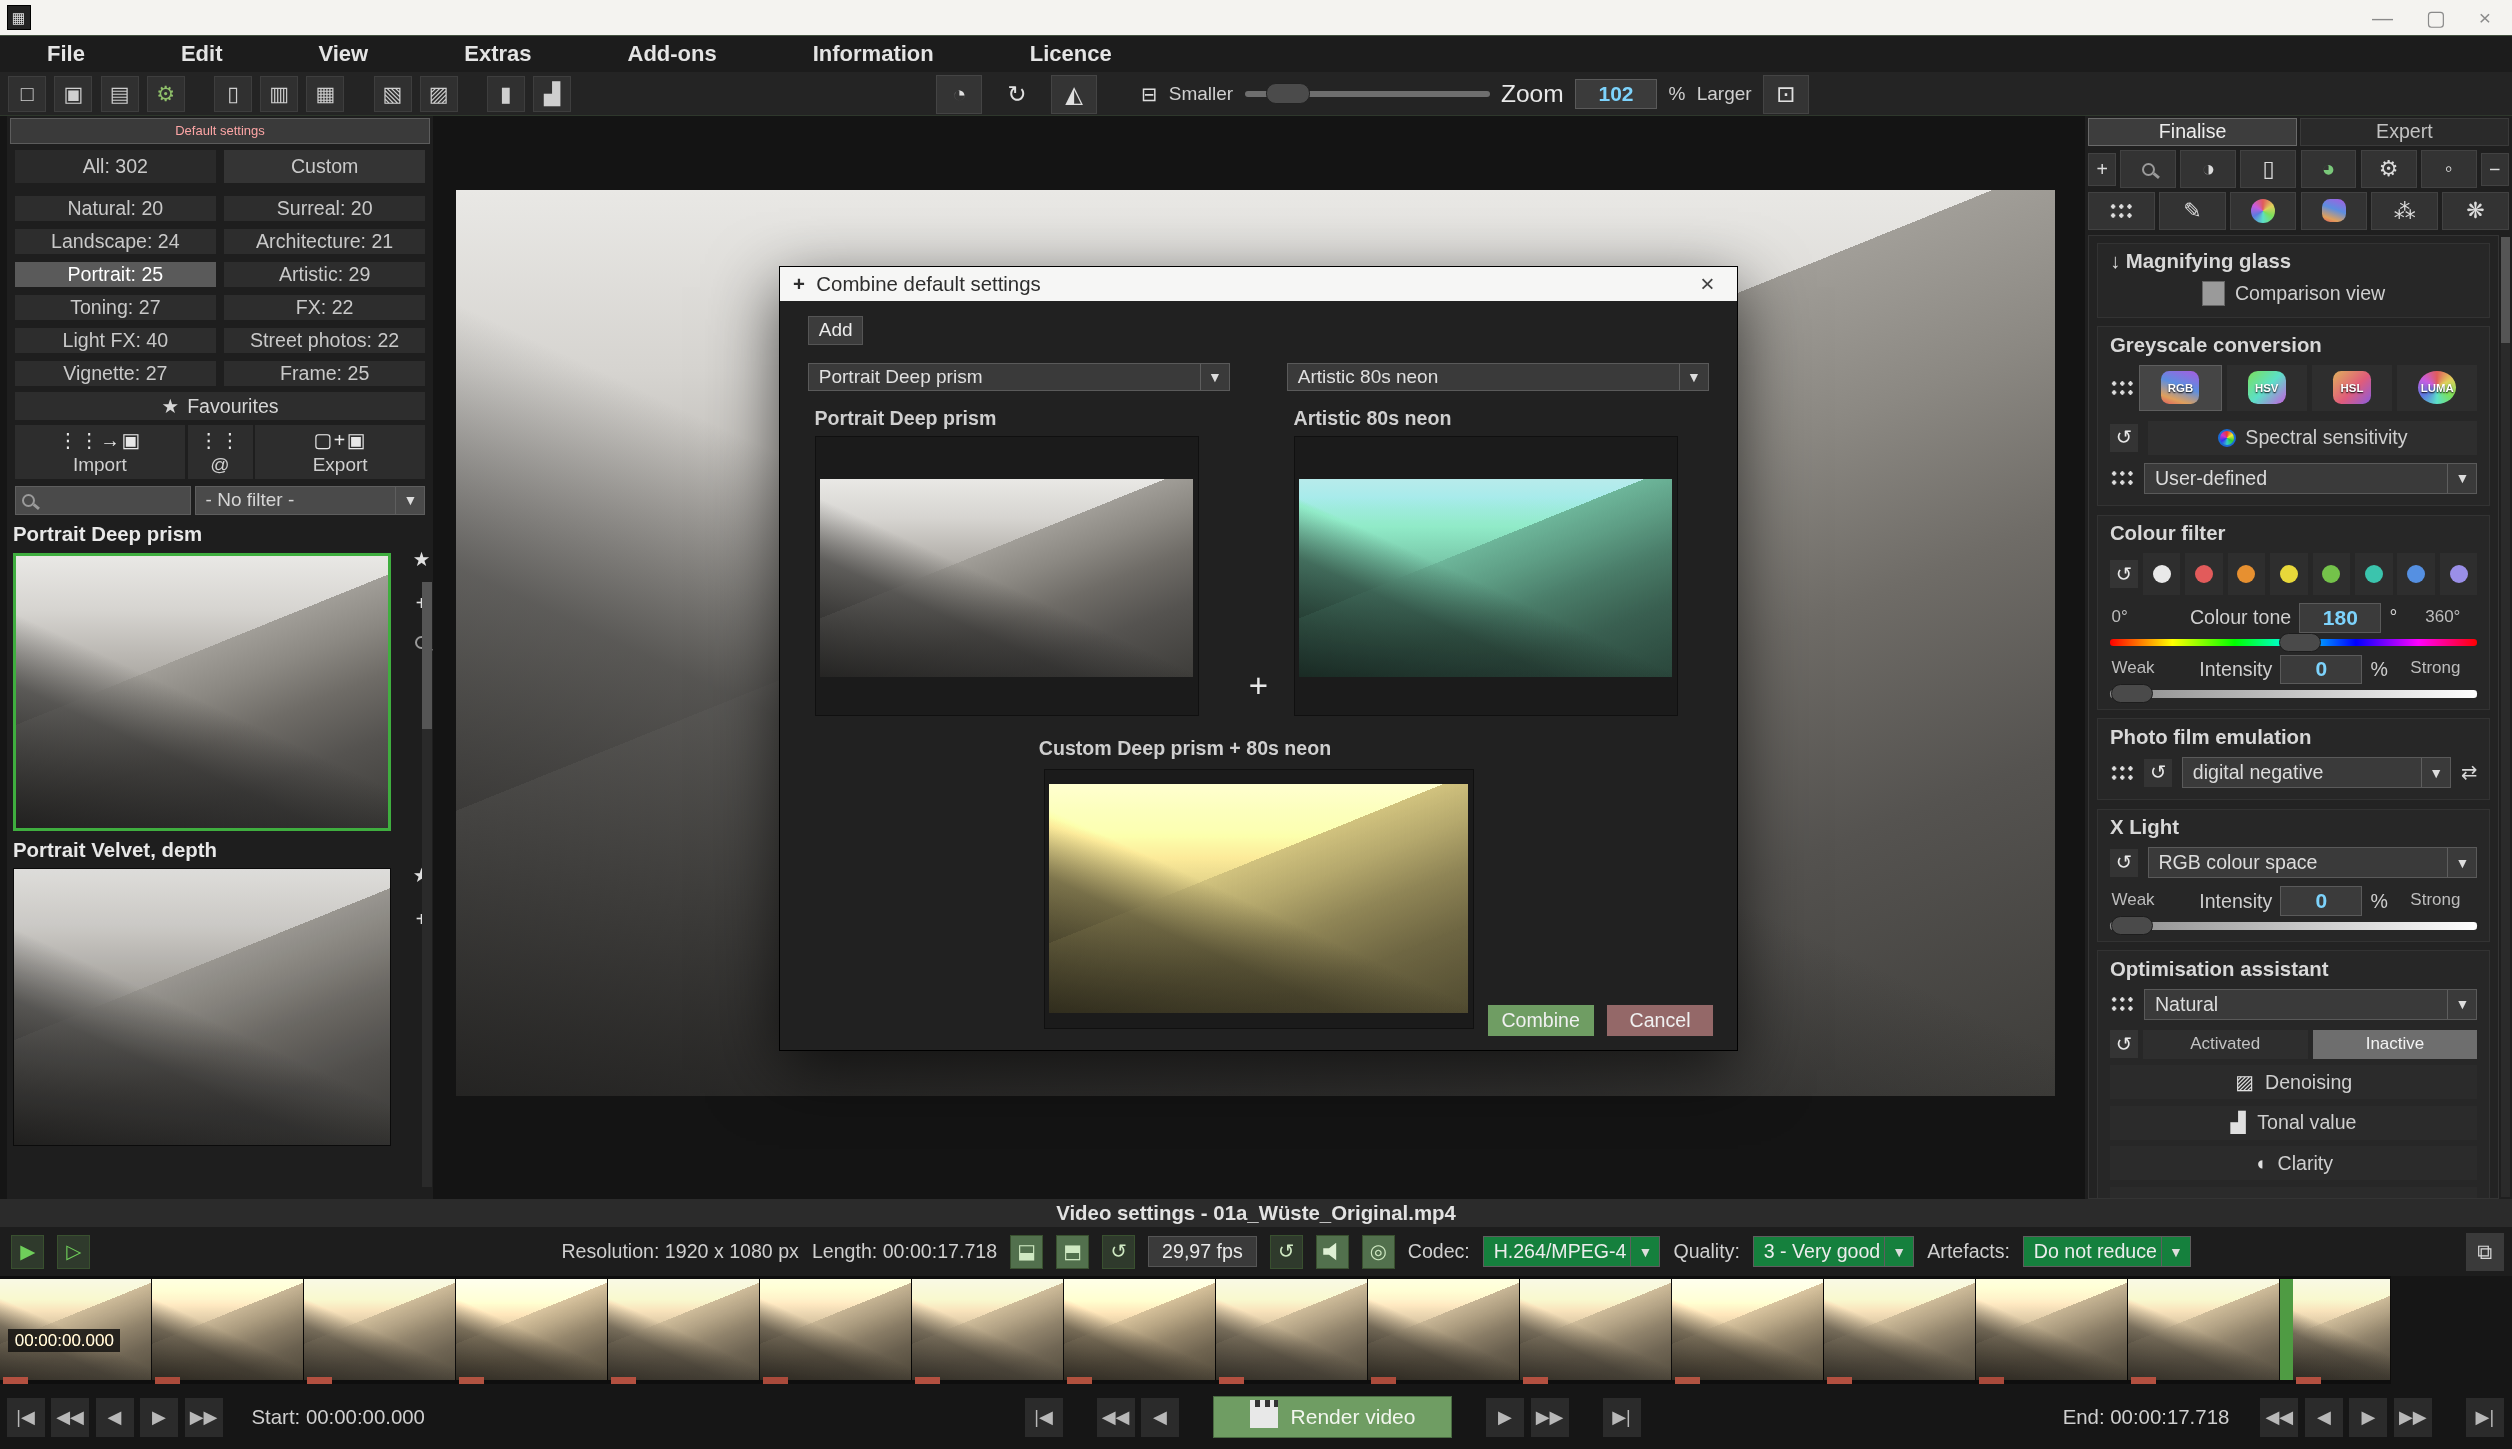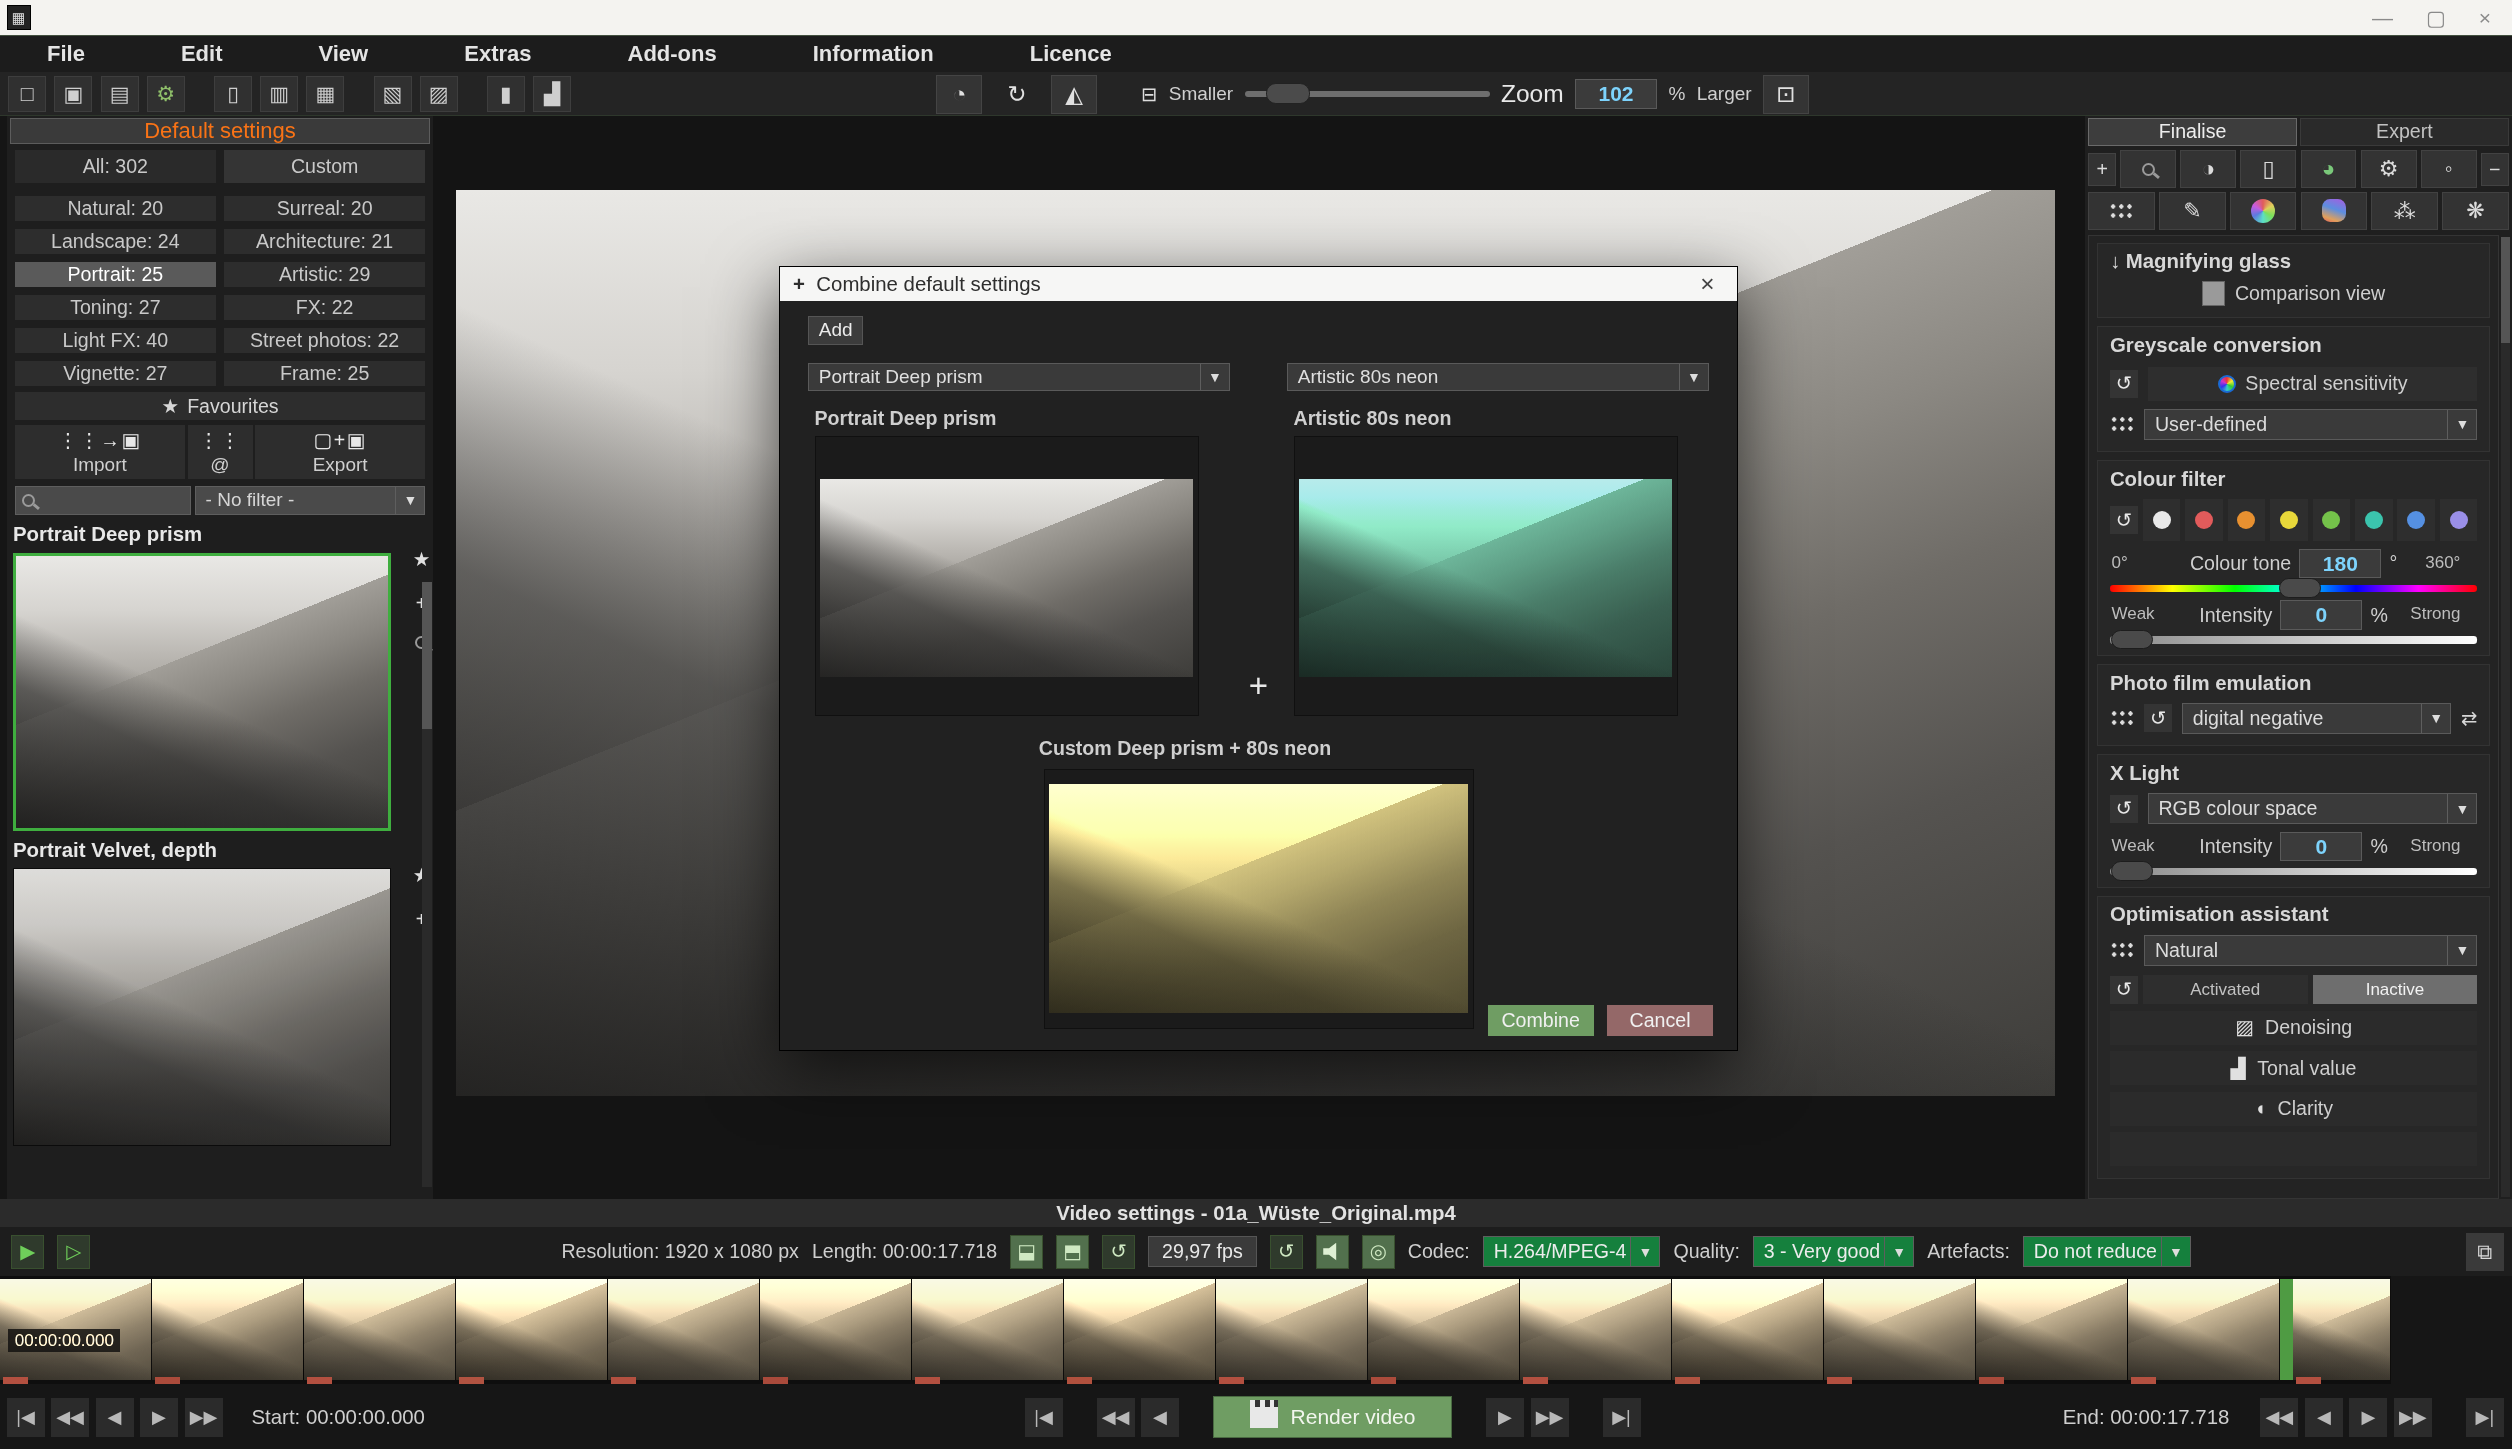--- a/index.html
+++ b/index.html
@@ -37,21 +37,21 @@
   .zoom-big { font-size:24.5px; color:#e8e8e8; }
   .val-box { background:#3b3b3b; border:0.8px solid #5a5a5a; color:#7dd3fc; font-size:21px;
     min-width:82px; text-align:center; padding:1.6px 6.5px;font-weight:bold; }
 
   
   .content { position:absolute; left:0; top:116px; right:0; height:1083px; background:#151515; }
 
   
   .left-panel { position:absolute; left:6.5px; top:0; width:427px; height:1083px; background:#1e1e1e; overflow:hidden; }
   .lp-header { height:26px; background:#3a3a3a; border:0.8px solid #5c5c5c; display:flex; align-items:center;
-    justify-content:center; font-size:22px; color:#f97316; margin:1.6px 3.3px 6.5px 3.3px; }
+    justify-content:center; font-size:13px; color:#fca5a5; margin:1.6px 3.3px 6.5px 3.3px; }
   .cat-grid { display:grid; grid-template-columns:1fr 1fr; gap:8px; padding:0 8.2px; }
   .cat { height:25px; background:#2d2d2d; display:flex; align-items:center; justify-content:center;
     font-size:19.6px; color:#c9c9c9; }
   .cat.first { height:33px; background:#2a2a2a; margin-bottom:4.9px; }
   .cat.custom { background:#343434; }
   .cat.sel { background:#5a5a5a; color:#fff; }
   .fav-bar { margin:6.5px 8.2px 0 8.2px; height:28px; background:#2d2d2d; display:flex; gap:8.2px;
     align-items:center; justify-content:center; font-size:19.6px; color:#d6d6d6; }
   .imp-row { margin:4.9px 8.2px 0 8.2px; display:flex; gap:2.5px; height:54px; }
   .imp-btn { background:#2d2d2d; flex:1; display:flex; flex-direction:column; align-items:center;
@@ -429,20 +429,43 @@
             <span>Magnifying glass</span>
           </div>
           <div class="row center">
             <div class="chk"></div>
             <span class="rp-label">Comparison view</span>
           </div>
         </div>
 
         <div class="sec">
           <div class="sec-h">Greyscale conversion</div>
+          <div class="mode-row">
+            <div class="dots-ic"></div>
+            <div class="mode-btn sel">
+                <div class="chip rgb">
+                  <span>RGB</span>
+                </div>
+              </div>
+            <div class="mode-btn">
+                <div class="chip hsv">
+                  <span>HSV</span>
+                </div>
+              </div>
+            <div class="mode-btn">
+                <div class="chip hsl">
+                  <span>HSL</span>
+                </div>
+              </div>
+            <div class="mode-btn">
+                <div class="chip luma">
+                  <span>LUMA</span>
+                </div>
+              </div>
+          </div>
           <div class="row" style="margin-top:9.8px">
             <div class="reset-ic">↺</div>
             <div class="row center" style="flex:1; background:#2e2e2e; height:34px">
               <div class="spec-dot"></div>
               <span class="rp-label">Spectral sensitivity</span>
             </div>
           </div>
           <div class="row" style="margin-top:8.2px">
             <div class="dots-ic"></div>
             <div class="wide-dd">

